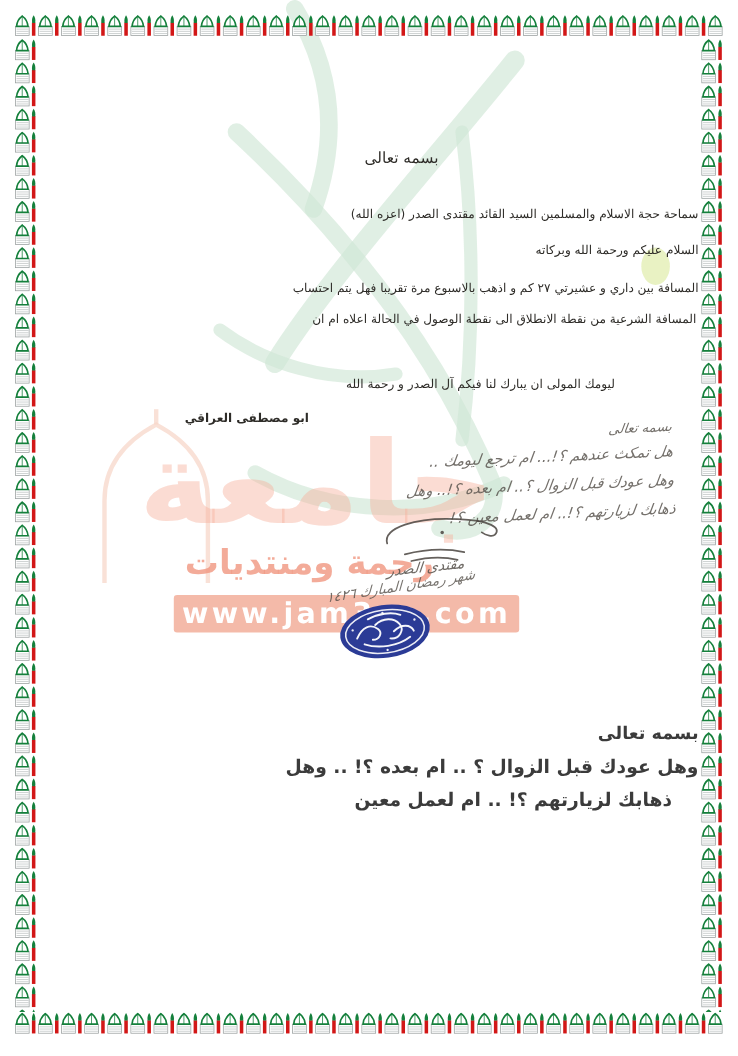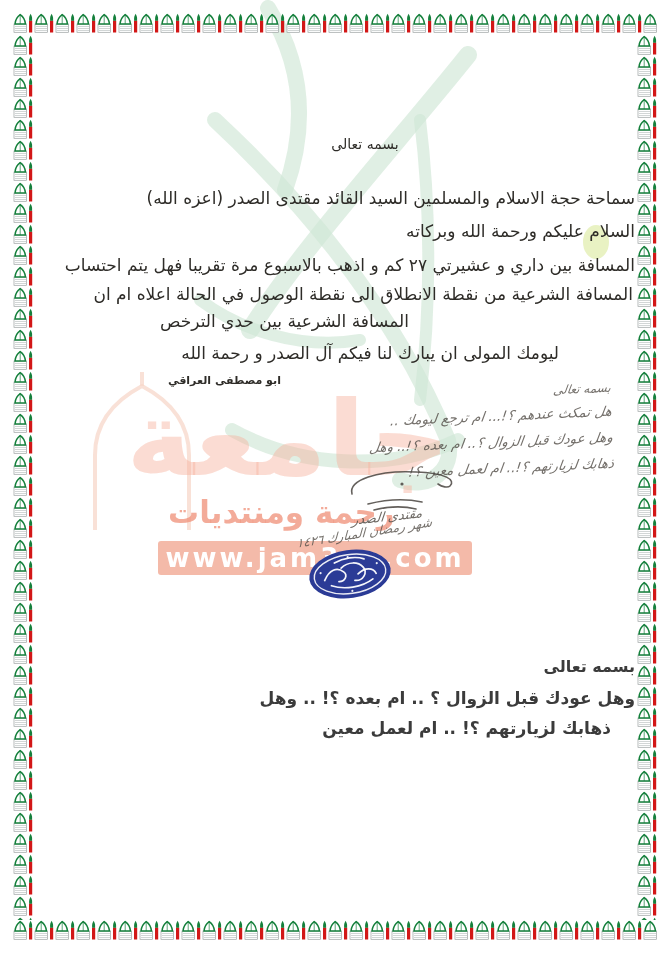--- a/index.html
+++ b/index.html
@@ -14,21 +14,21 @@
 
   
   .wm{position:absolute;pointer-events:none;}
   .wm-logo{left:138px;top:378px;font-size:104px;font-weight:bold;color:rgba(246,178,158,0.45);direction:rtl;letter-spacing:6px;transform:scaleX(1.08);}
   .wm-sitename{left:168px;top:494px;font-size:31px;font-weight:bold;color:rgba(240,150,128,0.8);direction:rtl;letter-spacing:2px;}
   .wm-urlbar{left:158px;top:541px;width:314px;height:34px;background:rgba(243,179,160,0.9);border-radius:3px;
              display:flex;align-items:center;justify-content:center;}
   .wm-urlbar span{color:#ffffff;font-weight:bold;font-size:26px;letter-spacing:3px;font-family:"DejaVu Sans",sans-serif;}
 
   
-  .txt{position:absolute;direction:rtl;color:#2e2c28;font-size:17px;white-space:nowrap;}
+  .txt{position:absolute;direction:rtl;color:#2e2c28;font-size:11px;white-space:nowrap;}
   .t-basmala{left:310px;top:136px;width:110px;text-align:center;font-size:14px;}
   .t-salutation{right:36px;top:188px;}
   .t-greeting{right:36px;top:221px;text-align:center;}
   .t-body1{right:36px;top:255px;text-align:right;}
   .t-body2{right:38px;top:284px;text-align:right;}
   .t-body3{right:262px;top:311px;}
   .t-closing{right:112px;top:343px;}
   .t-sender{left:168px;top:374px;font-weight:bold;font-size:11px;}
 
   
@@ -1565,21 +1565,20 @@
           <rect x="16" y="7.5" width="3.2" height="12" fill="#d21717"></rect>
           <path d="M17.6,0.8 C16.2,3 15.8,5 16.2,7.8 L19,7.8 C19.4,5 19,3 17.6,0.8 Z" fill="#15803c"></path>
         </svg></span>
     </div>
 
   <div class="txt t-basmala">بسمه تعالى</div>
   <div class="txt t-salutation">سماحة حجة الاسلام والمسلمين السيد القائد مقتدى الصدر (اعزه الله)</div>
   <div class="txt t-greeting">السلام عليكم ورحمة الله وبركاته</div>
   <div class="txt t-body1">المسافة بين داري و عشيرتي ٢٧ كم و اذهب بالاسبوع مرة تقريبا فهل يتم احتساب</div>
   <div class="txt t-body2">المسافة الشرعية من نقطة الانطلاق الى نقطة الوصول في الحالة اعلاه ام ان</div>
-  <div class="txt t-body3">المسافة الشرعية بين حدي الترخص</div>
   <div class="txt t-closing">ليومك المولى ان يبارك لنا فيكم آل الصدر و رحمة الله</div>
   <div class="txt t-sender">ابو مصطفى العراقي</div>
 
   <div class="hw hw-block">
     <div class="hw-basmala">بسمه تعالى</div>
     <div class="hw-line">هل تمكث عندهم ؟!... ام ترجع ليومك ..</div>
     <div class="hw-line">وهل عودك قبل الزوال ؟.. ام بعده ؟!.. وهل</div>
     <div class="hw-line">ذهابك لزيارتهم ؟!.. ام لعمل معين ؟!</div>
   </div>
 

